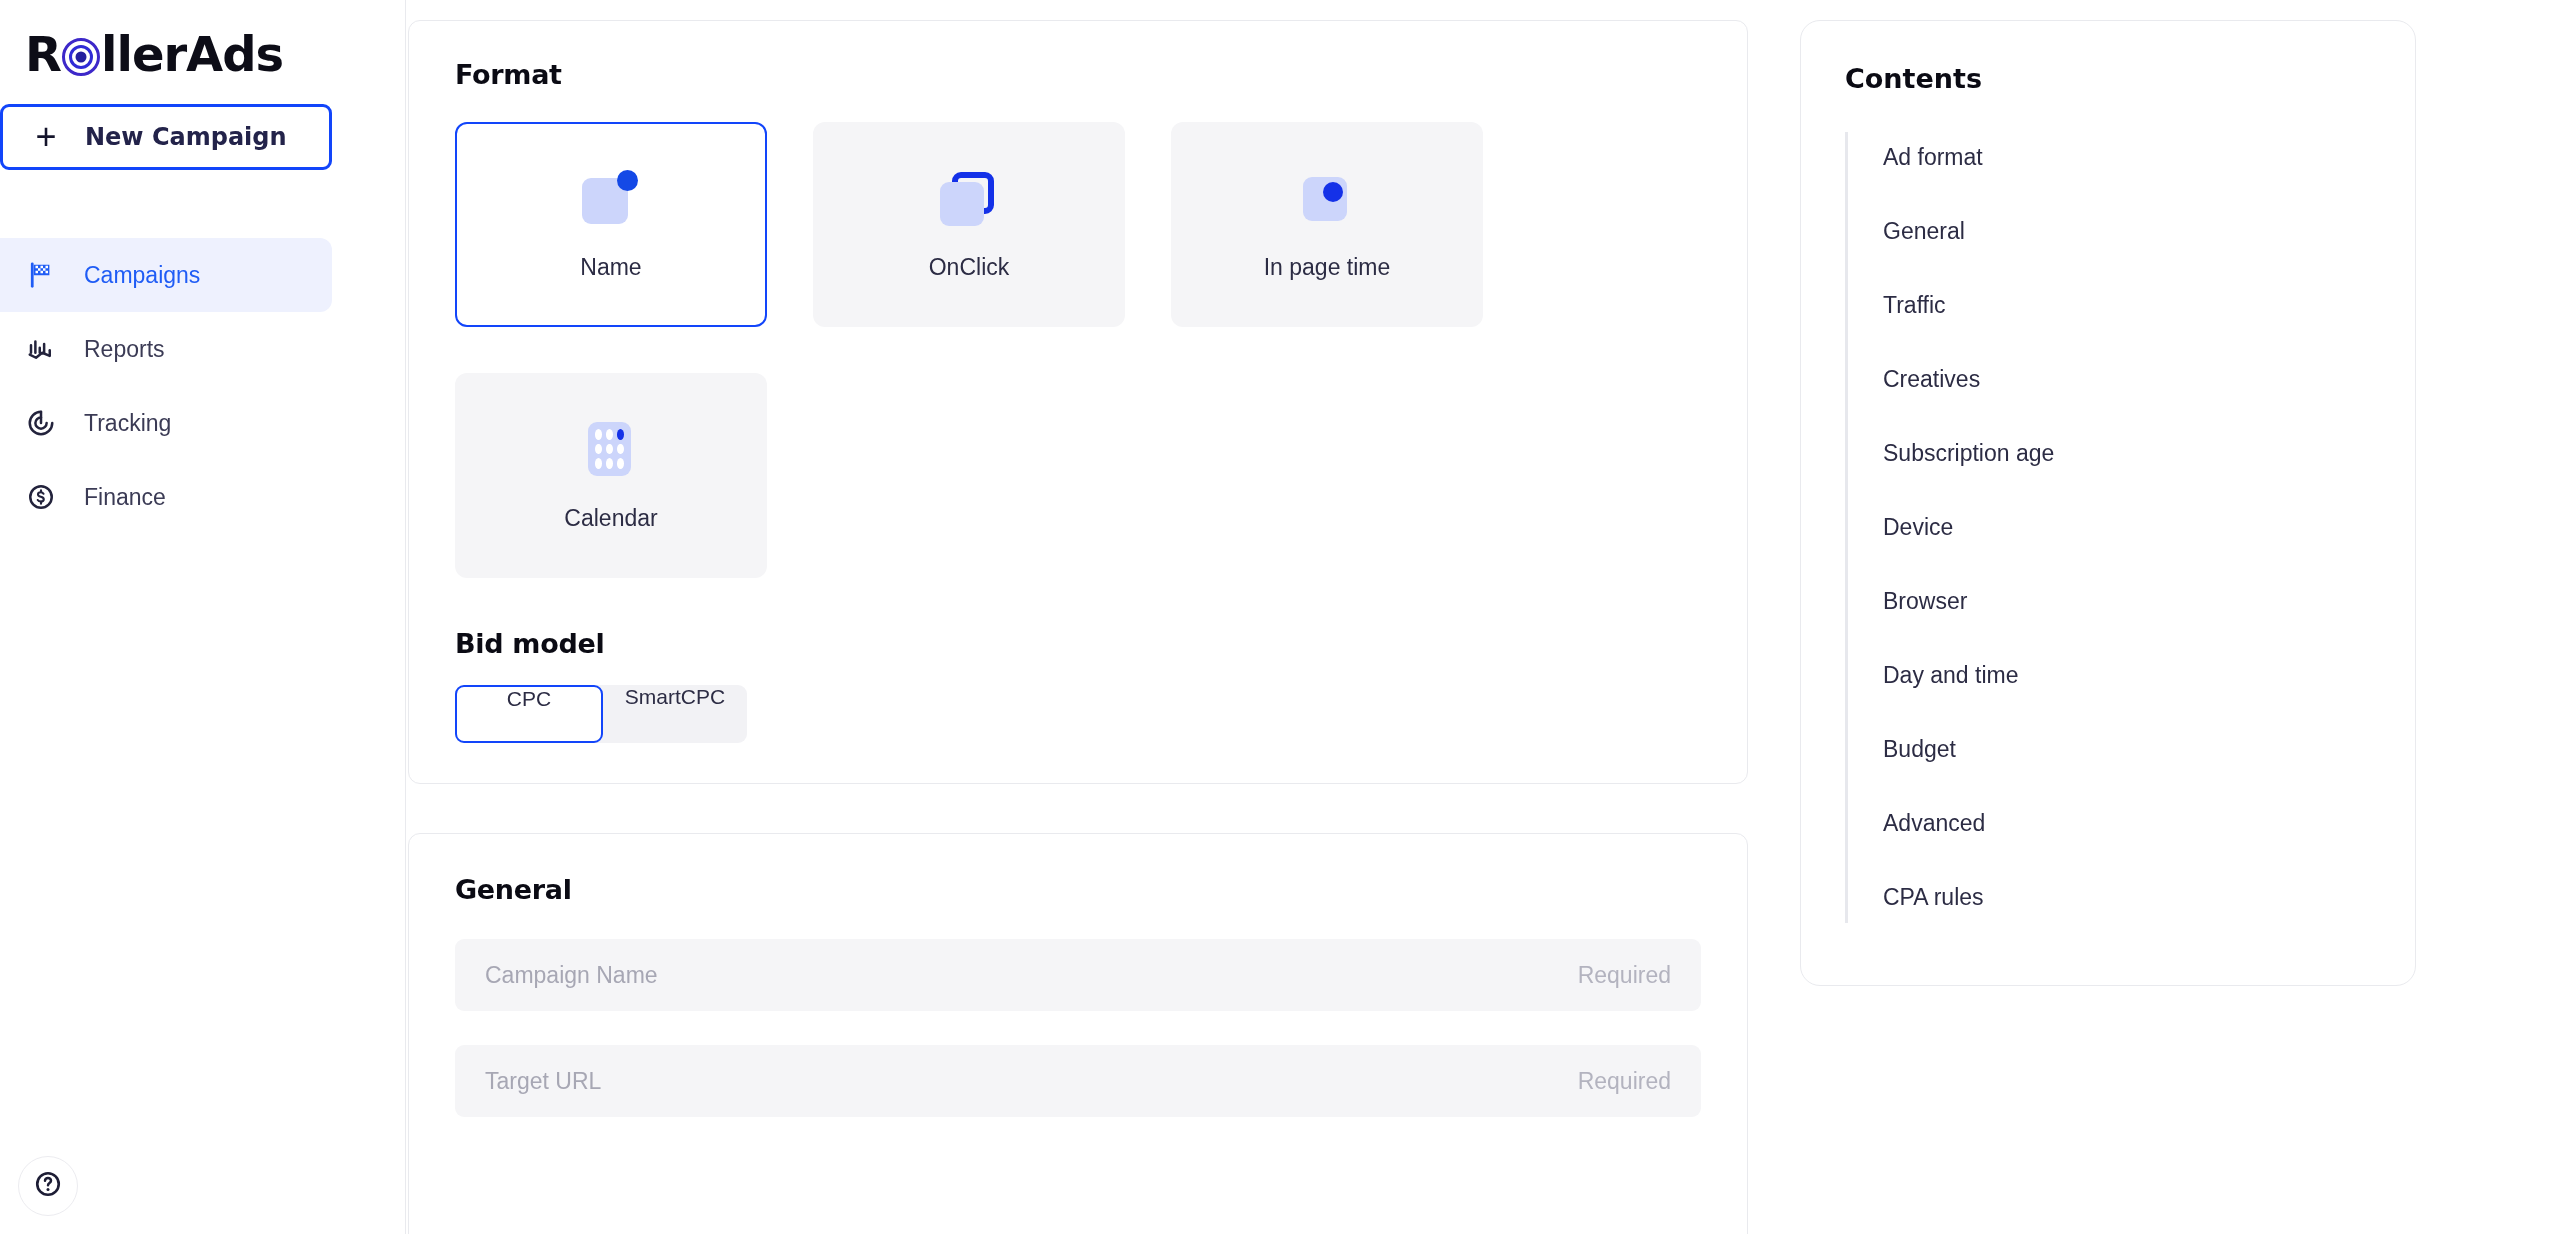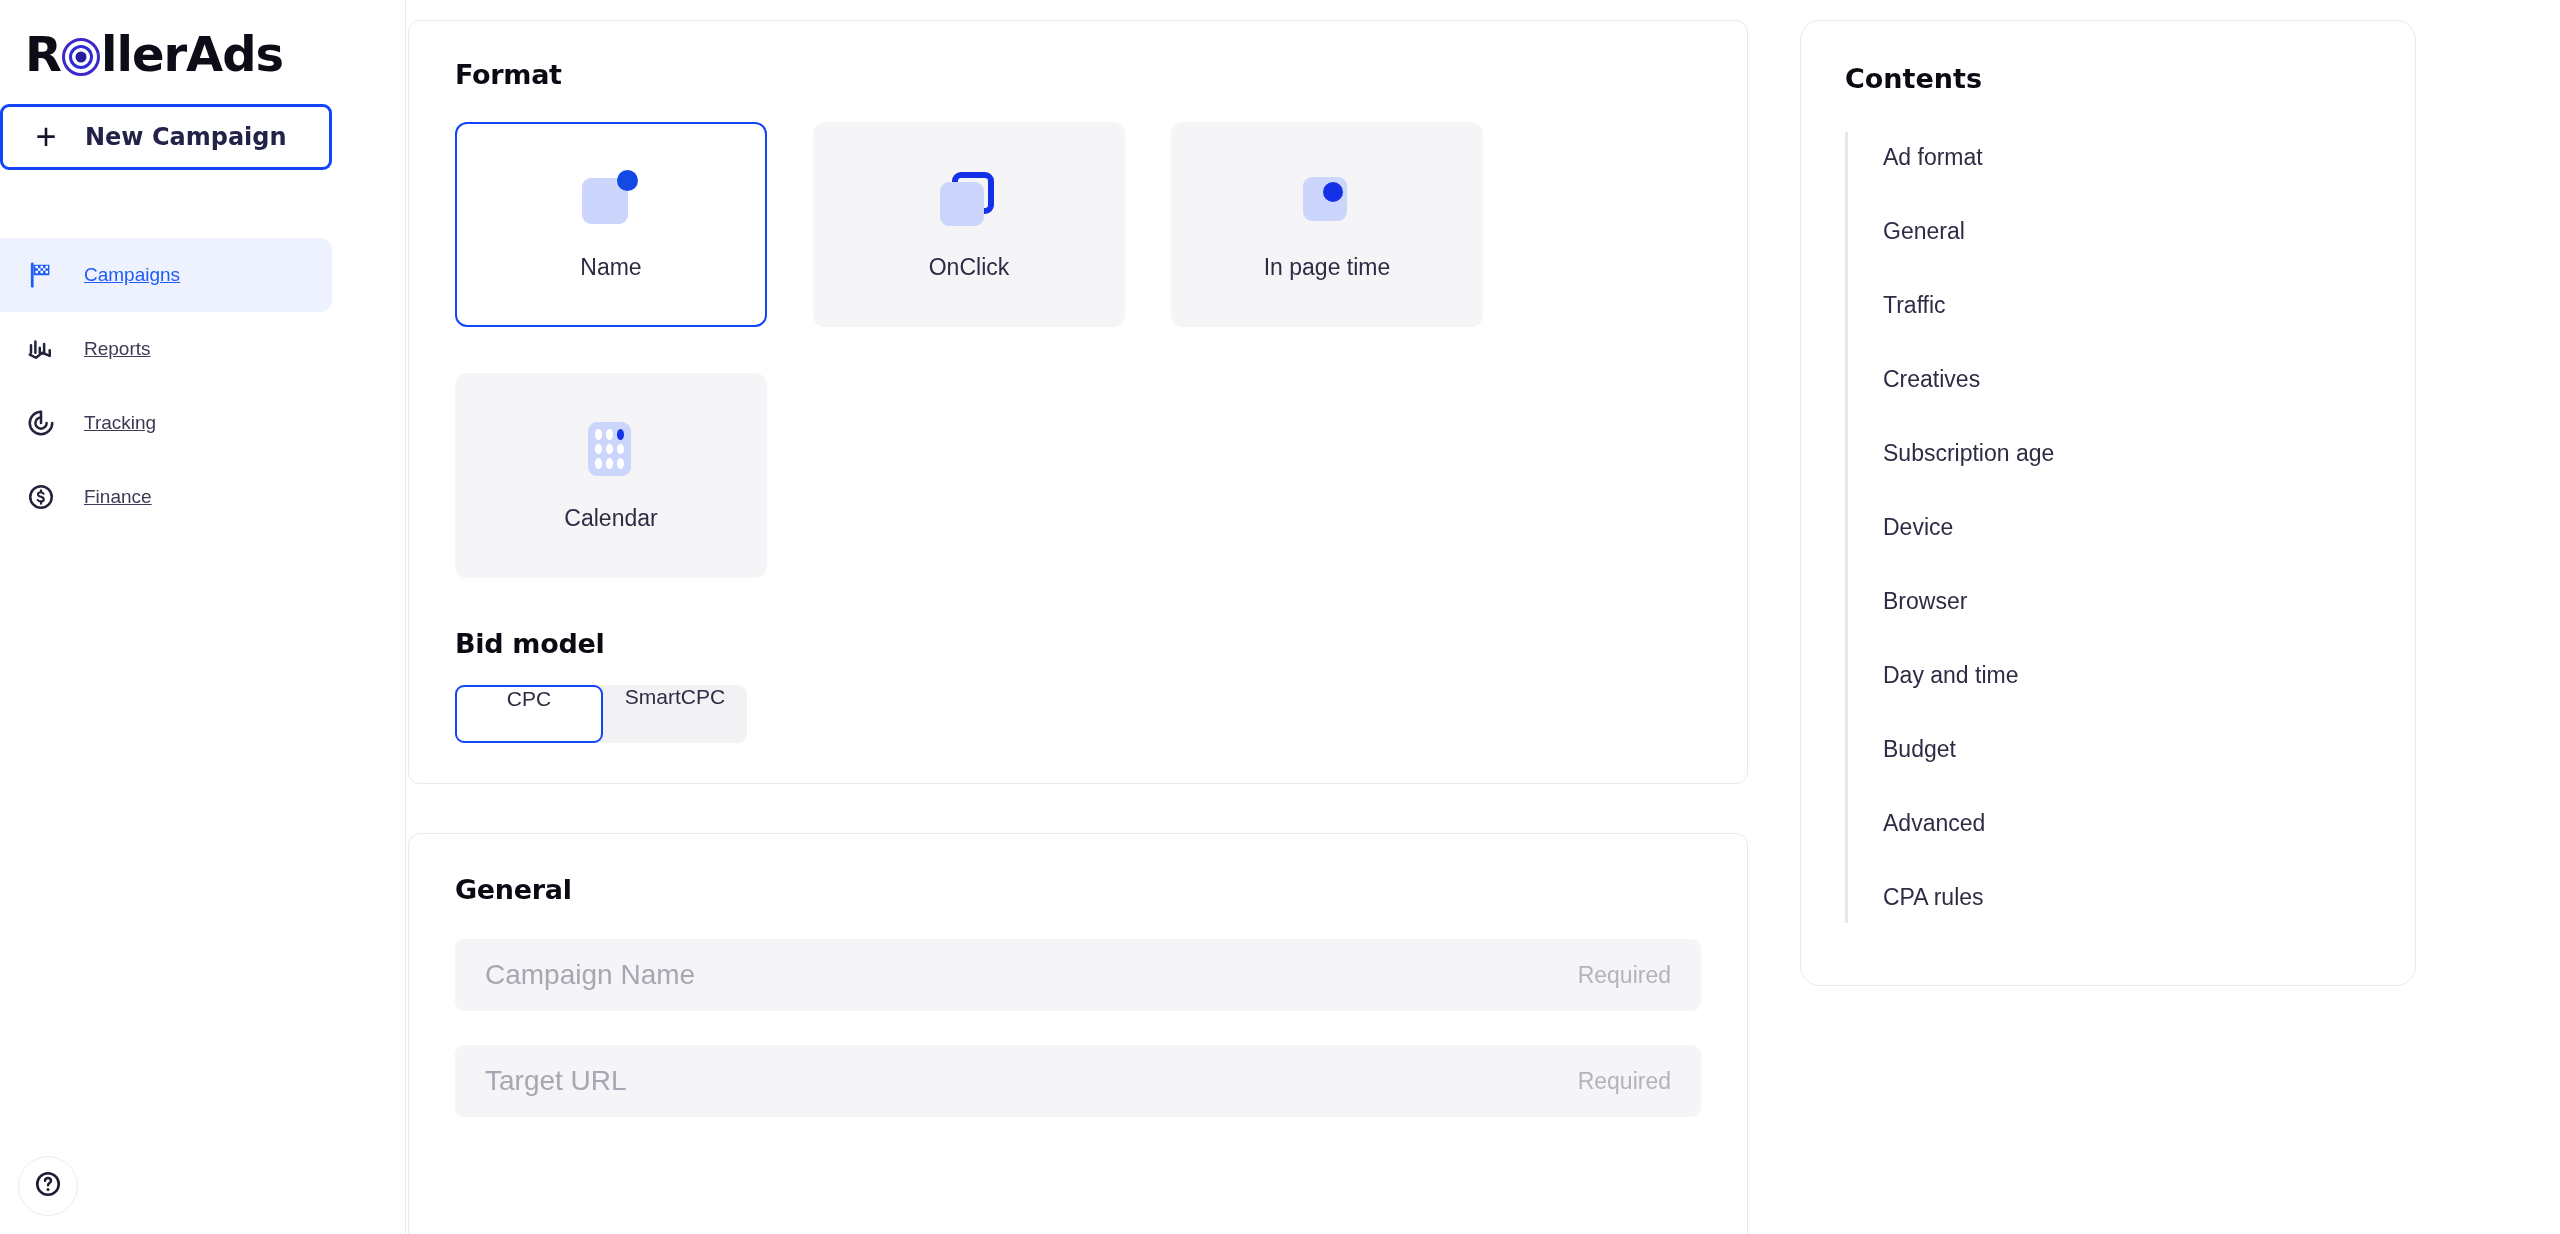--- a/index.html
+++ b/index.html
@@ -79,21 +79,21 @@
     display:flex;
     align-items:center;
     padding-left:24px;
     gap:26px;
     border-radius:0 12px 12px 0;
     cursor:pointer;
     color:#3b3b55;
   }
   .nav-item.active { background:#eef1fe; color:#1f5cf5; }
   .nav-icon { width:34px; height:34px; display:flex; align-items:center; justify-content:center; }
-  .nav-label { font-size:19px;text-decoration:underline; }
+  .nav-label { font-size:23px; }
   .nav-item.active .nav-label { color:#1f5cf5; }
 
   .help-btn {
     position:absolute;
     left:18px; bottom:18px;
     width:60px; height:60px;
     border-radius:50%;
     border:1px solid #ececf0;
     background:#fff;
     display:flex; align-items:center; justify-content:center;
@@ -194,21 +194,21 @@
     margin-top:34px;
     height:72px;
     background:#f5f5f7;
     border-radius:9px;
     display:flex;
     align-items:center;
     justify-content:space-between;
     padding:0 30px;
     cursor:text;
   }
-  .gen-ph { font-size:28px; color:#a7a7b4; }
+  .gen-ph { font-size:23px; color:#a7a7b4; }
   .gen-req { font-size:23px; color:#b3b3bf; }
 
   
   .right-col { margin-left:48px; }
   .contents-card {
     width:616px;
     background:#fff;
     border:1px solid #e9eaee;
     border-radius:20px;
     padding:42px 44px 62px 44px;

